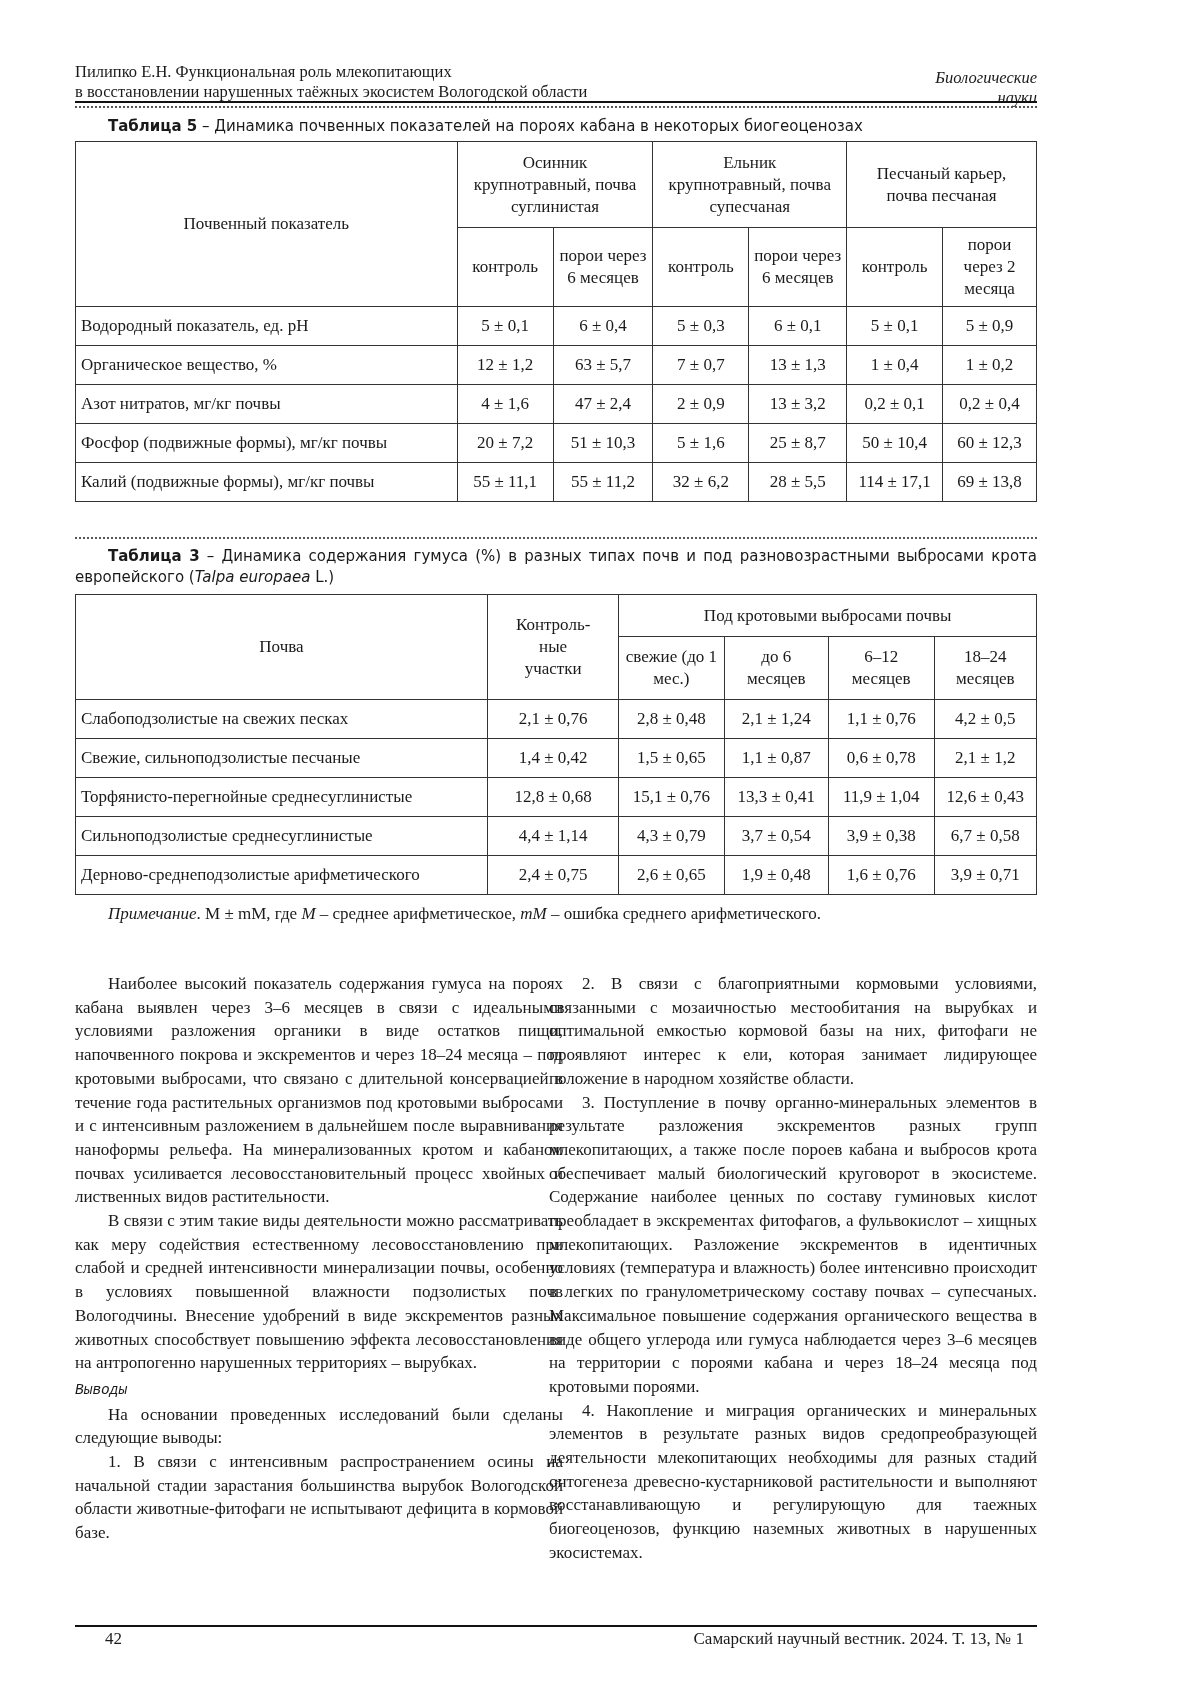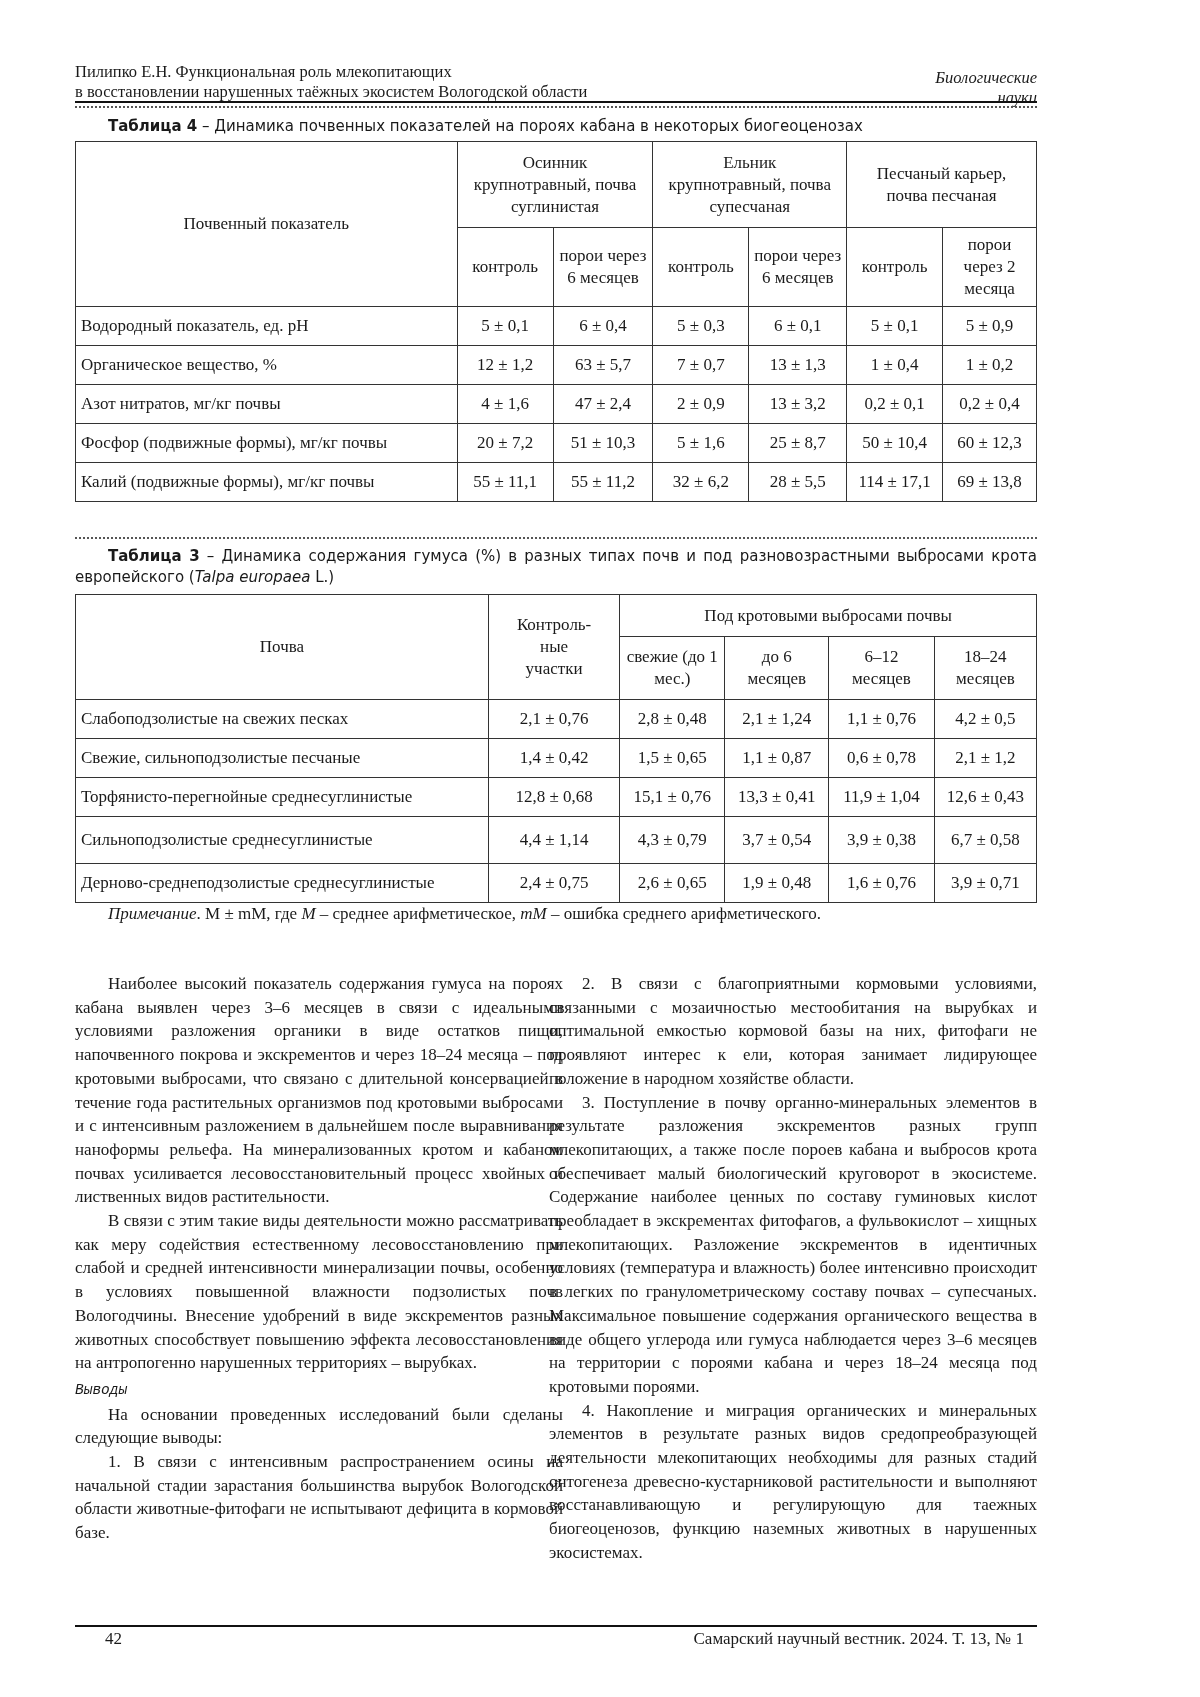--- a/index.html
+++ b/index.html
@@ -50,21 +50,21 @@
       <div>в восстановлении нарушенных таёжных экосистем Вологодской области</div>
     </div>
     <div class="right">
       <div>Биологические</div>
       <div>науки</div>
     </div>
   </div>
   <div class="rule-thick" style="top:101px;"></div>
   <div class="rule-dotted" style="top:106px;"></div>
 
-  <div class="caption" style="top:116px;"><span class="ind"></span><b>Таблица 4</b><span> – Динамика почвенных показателей на пороях кабана в некоторых биогеоценозах</span></div>
+  <div class="caption" style="top:116px;"><span class="ind"></span><b>Таблица 5</b><span> – Динамика почвенных показателей на пороях кабана в некоторых биогеоценозах</span></div>
 
   <table class="data" style="top:141px; width:962px;">
     <colgroup>
       <col style="width:382px">
         <col style="width:96px">
         <col style="width:100px">
         <col style="width:96px">
         <col style="width:98px">
         <col style="width:96px">
         <col style="width:94px">
@@ -174,30 +174,30 @@
       <td class="nw">2,1 ± 1,2</td>
     </tr>
     <tr style="height:39px;">
       <td class="lbl">Торфянисто-перегнойные среднесуглинистые</td>
       <td class="nw">12,8 ± 0,68</td>
       <td class="nw">15,1 ± 0,76</td>
       <td class="nw">13,3 ± 0,41</td>
       <td class="nw">11,9 ± 1,04</td>
       <td class="nw">12,6 ± 0,43</td>
     </tr>
-    <tr style="height:47px;">
+    <tr style="height:39px;">
       <td class="lbl">Сильноподзолистые среднесуглинистые</td>
       <td class="nw">4,4 ± 1,14</td>
       <td class="nw">4,3 ± 0,79</td>
       <td class="nw">3,7 ± 0,54</td>
       <td class="nw">3,9 ± 0,38</td>
       <td class="nw">6,7 ± 0,58</td>
     </tr>
     <tr style="height:39px;">
-      <td class="lbl">Дерново-среднеподзолистые среднесуглинистые</td>
+      <td class="lbl">Дерново-среднеподзолистые арифметического</td>
       <td class="nw">2,4 ± 0,75</td>
       <td class="nw">2,6 ± 0,65</td>
       <td class="nw">1,9 ± 0,48</td>
       <td class="nw">1,6 ± 0,76</td>
       <td class="nw">3,9 ± 0,71</td>
     </tr>
   </tbody>
     </table>
 
   <div class="note" style="top:903px;"><span class="ind"></span><i>Примечание</i><span>. M ± mM, где </span><i>M</i><span> – среднее арифметическое, </span><i>mM</i><span> – ошибка среднего арифметического.</span></div>

